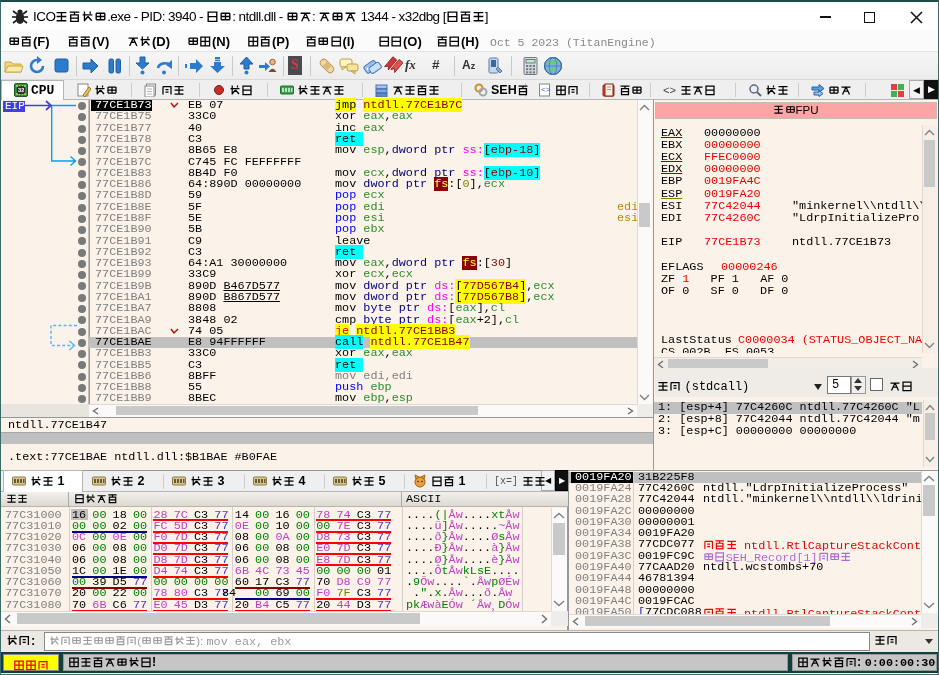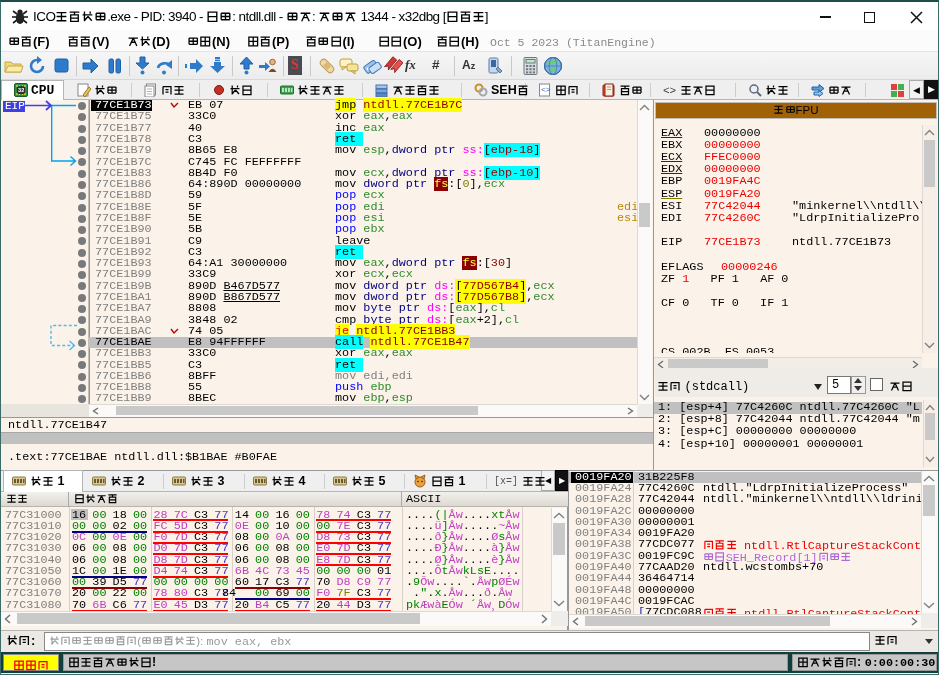--- a/index.html
+++ b/index.html
@@ -588,40 +588,41 @@
 <div class="ab" style="left:116px;top:406px;width:362px;height:9px;background:#C9C9C9"></div>
 <div class="ab" style="left:637px;top:404px;width:16px;height:13px;background:#EFEDEA"></div>
 <div class="ab" style="left:1px;top:404px;width:88px;height:13px;background:#E8E4DE"></div>
 <div class="ab" style="left:1px;top:417px;width:653px;height:53px;background:#FBF3EA;border-top:1px solid #989898;border-right:1px solid #989898"></div>
 <div class="ab" style="left:1px;top:431.5px;width:653px;height:1px;background:#A8A8A8"></div>
 <div class="ab mono" style="left:8px;top:420px;color:#000">ntdll.77CE1B47</div>
 <div class="ab" style="left:1px;top:432.5px;width:653px;height:11px;background:#C0C0C0"></div>
 <div class="ab mono" style="left:8px;top:452px;color:#000">.text:77CE1BAE ntdll.dll:$B1BAE #B0FAE</div>
 <div class="ab" style="left:654px;top:100px;width:284px;height:370px;background:#FBF3EA"></div>
 <div class="ab" style="left:653px;top:100px;width:1px;height:370px;background:#989898"></div>
-<div class="ab" style="left:655px;top:102px;width:282px;height:17px;background:#a16207;border:1px solid #C2BEB6;text-align:center;font-size:11.5px;line-height:15px;color:#000"><svg viewBox="0 0 12 12" style="width:.96em;height:.96em;vertical-align:-0.13em">
+<div class="ab" style="left:655px;top:102px;width:282px;height:17px;background:#fca5a5;border:1px solid #C2BEB6;text-align:center;font-size:11.5px;line-height:15px;color:#000"><svg viewBox="0 0 12 12" style="width:.96em;height:.96em;vertical-align:-0.13em">
       <path d="M1.5 2.5 H10.5 M1.5 6 H10.5 M1.5 10 H10.5 M6 2.5 V10" fill="none" stroke="currentColor" stroke-width="1.25"></path>
     </svg><svg viewBox="0 0 12 12" style="width:.96em;height:.96em;vertical-align:-0.13em">
       <path d="M2 3 H10 M2 3 V9 M10 3 V9 M2 9 H10 M6 3 V9 M2 6 H10" fill="none" stroke="currentColor" stroke-width="1.25"></path>
     </svg>FPU</div>
 <div class="ab" style="left:654px;top:119px;width:268px;height:234px;overflow:hidden">
 <div class="ab mono" style="left:0;top:8.5px;width:268px;height:12.2px"><i class="ab" style="left:7px"><i style="text-decoration:underline;text-decoration-color:#8B0000">EAX</i></i><i class="ab" style="left:50px;color:#000">00000000</i></div>
 <div class="ab mono" style="left:0;top:20.69999999999999px;width:268px;height:12.2px"><i class="ab" style="left:7px">EBX</i><i class="ab" style="left:50px;color:#F00000">00000000</i></div>
 <div class="ab mono" style="left:0;top:32.900000000000006px;width:268px;height:12.2px"><i class="ab" style="left:7px"><i style="text-decoration:underline;text-decoration-color:#8B0000">ECX</i></i><i class="ab" style="left:50px;color:#F00000">FFEC0000</i></div>
 <div class="ab mono" style="left:0;top:45.099999999999994px;width:268px;height:12.2px"><i class="ab" style="left:7px"><i style="text-decoration:underline;text-decoration-color:#8B0000">EDX</i></i><i class="ab" style="left:50px;color:#F00000">00000000</i></div>
 <div class="ab mono" style="left:0;top:57.30000000000001px;width:268px;height:12.2px"><i class="ab" style="left:7px">EBP</i><i class="ab" style="left:50px;color:#F00000">0019FA4C</i></div>
 <div class="ab mono" style="left:0;top:69.5px;width:268px;height:12.2px"><i class="ab" style="left:7px"><i style="text-decoration:underline;text-decoration-color:#808000">ESP</i></i><i class="ab" style="left:50px;color:#F00000">0019FA20</i></div>
 <div class="ab mono" style="left:0;top:81.69999999999999px;width:268px;height:12.2px"><i class="ab" style="left:7px">ESI</i><i class="ab" style="left:50px;color:#F00000">77C42044</i></div>
 <div class="ab mono" style="left:0;top:93.89999999999998px;width:268px;height:12.2px"><i class="ab" style="left:7px">EDI</i><i class="ab" style="left:50px;color:#F00000">77C4260C</i></div>
 <div class="ab mono" style="left:0;top:81.69999999999999px;width:268px;height:12.2px"><i class="ab" style="left:138px">"minkernel\\ntdll\\</i></div>
 <div class="ab mono" style="left:0;top:93.89999999999998px;width:268px;height:12.2px"><i class="ab" style="left:138px">"LdrpInitializePro</i></div>
 <div class="ab mono" style="left:0;top:118.30000000000001px;width:268px;height:12.2px"><i class="ab" style="left:7px">EIP</i><i class="ab" style="left:50px;color:#F00000">77CE1B73</i><i class="ab" style="left:138px">ntdll.77CE1B73</i></div>
 <div class="ab mono" style="left:0;top:142.7px;width:268px;height:12.2px"><i class="ab" style="left:7px">EFLAGS</i><i class="ab" style="left:67px;color:#F00000">00000246</i></div>
 <div class="ab mono" style="left:0;top:154.89999999999998px;width:268px;height:12.2px"><i class="ab" style="left:7px">ZF <i style="color:#F00000">1</i>   PF 1   AF 0</i></div>
-<div class="ab mono" style="left:0;top:179.29999999999995px;width:268px;height:12.2px"><i class="ab" style="left:7px">CF 0   TF 0   IF 1</i></div>
+<div class="ab mono" style="left:0;top:167.10000000000002px;width:268px;height:12.2px"><i class="ab" style="left:7px">OF 0   SF 0   DF 0</i></div>
+<div class="ab mono" style="left:0;top:215.89999999999998px;width:268px;height:12.2px"><i class="ab" style="left:7px">LastStatus</i><i class="ab" style="left:84px;color:#F00000">C0000034 (STATUS_OBJECT_NA</i></div>
 <div class="ab mono" style="left:0;top:228.10000000000002px;width:268px;height:12.2px"><i class="ab" style="left:7px">CS 002B  FS 0053</i></div>
 </div>
 <div class="ab" style="left:922px;top:125px;width:15px;height:228px;background:#F7EFE7;border-left:1px solid #DDD8D0"></div>
 <svg class="ab" style="left:924px;top:129px" width="11" height="8">
     <path d="M1 6 L5.5 1.5 L10 6" fill="none" stroke="#808080" stroke-width="1.4"></path>
   </svg>
 <svg class="ab" style="left:924px;top:341px" width="11" height="8">
     <path d="M1 2 L5.5 6.5 L10 2" fill="none" stroke="#808080" stroke-width="1.4"></path>
   </svg>
 <div class="ab" style="left:924px;top:140px;width:11px;height:47px;background:#C9C9C9"></div>
@@ -648,21 +649,20 @@
 <div class="ab" style="left:870px;top:378px;width:13px;height:13px;background:#FFF;border:1px solid #666"></div>
 <div class="ab" style="left:889px;top:379px;font-size:12.5px;font-weight:bold"><svg viewBox="0 0 12 12" style="width:.96em;height:.96em;vertical-align:-0.13em">
       <path d="M1.5 3 H10.5 M6 3 L2.5 10.5 M6 3 L9.5 10.5 M4 7 H8" fill="none" stroke="currentColor" stroke-width="1.25"></path>
     </svg><svg viewBox="0 0 12 12" style="width:.96em;height:.96em;vertical-align:-0.13em">
       <path d="M2 2 H10 V10.5 H2 Z M2 6.2 H10" fill="none" stroke="currentColor" stroke-width="1.25"></path>
     </svg></div>
 <div class="ab" style="left:654px;top:397px;width:268px;height:72px;overflow:hidden;background:#FBF3EA">
 <div class="ab mono" style="left:0;top:5.0px;width:268px;height:12.2px;background:#C0C0C0;"><i style="padding-left:4px">1: [esp+4] 77C4260C ntdll.77C4260C "L</i></div>
 <div class="ab mono" style="left:0;top:17.2px;width:268px;height:12.2px;"><i style="padding-left:4px">2: [esp+8] 77C42044 ntdll.77C42044 "m</i></div>
 <div class="ab mono" style="left:0;top:29.4px;width:268px;height:12.2px;"><i style="padding-left:4px">3: [esp+C] 00000000 00000000</i></div>
-<div class="ab mono" style="left:0;top:41.599999999999994px;width:268px;height:12.2px;"><i style="padding-left:4px">4: [esp+10] 00000001 00000001</i></div>
 </div>
 <div class="ab" style="left:923px;top:400px;width:14px;height:67px;background:#F7EFE7;border-left:1px solid #DDD8D0"></div>
 <svg class="ab" style="left:925px;top:404px" width="10" height="8">
     <path d="M1 6 L5.0 1.5 L9 6" fill="none" stroke="#808080" stroke-width="1.4"></path>
   </svg>
 <svg class="ab" style="left:925px;top:455px" width="10" height="8">
     <path d="M1 2 L5.0 6.5 L9 2" fill="none" stroke="#808080" stroke-width="1.4"></path>
   </svg>
 <div class="ab" style="left:925px;top:413px;width:10px;height:27px;background:#C9C9C9"></div>
 <div class="ab" style="left:1px;top:470px;width:567px;height:22px;background:#EFEFEF;border-bottom:1px solid #B5B5B5;border-top:1px solid #989898"></div>
@@ -1027,21 +1027,21 @@
           <path d="M2 2.5 V10.5 M2 2.5 H10 V10.5 M4.5 5.5 H7.5 M4.5 8 H7.5" fill="none" stroke="currentColor" stroke-width="1.25"></path>
         </svg><svg viewBox="0 0 12 12" style="width:.96em;height:.96em;vertical-align:-0.13em">
           <path d="M2 3 H10 M2 3 V9 M10 3 V9 M2 9 H10 M6 3 V9 M2 6 H10" fill="none" stroke="currentColor" stroke-width="1.25"></path>
         </svg><svg viewBox="0 0 12 12" style="width:.96em;height:.96em;vertical-align:-0.13em">
           <path d="M1.5 2.5 H10.5 M1.5 6 H10.5 M1.5 10 H10.5 M6 2.5 V10" fill="none" stroke="currentColor" stroke-width="1.25"></path>
         </svg></i></div>
 <div class="ab mono" style="left:6px;top:91.04px;color:#808080">0019FA40</div>
 <div class="ab mono" style="left:69px;top:91.04px;color:#000">77CAAD20</div>
 <div class="ab mono" style="left:134px;top:91.04px;color:#000">ntdll.wcstombs+70</div>
 <div class="ab mono" style="left:6px;top:102.32000000000001px;color:#808080">0019FA44</div>
-<div class="ab mono" style="left:69px;top:102.32000000000001px;color:#000">36464714</div>
+<div class="ab mono" style="left:69px;top:102.32000000000001px;color:#000">46781394</div>
 <div class="ab mono" style="left:6px;top:113.60000000000001px;color:#808080">0019FA48</div>
 <div class="ab mono" style="left:69px;top:113.60000000000001px;color:#000">00000000</div>
 <div class="ab mono" style="left:6px;top:124.88000000000001px;color:#808080">0019FA4C</div>
 <div class="ab mono" style="left:69px;top:124.88000000000001px;color:#000">0019FCAC</div>
 <div class="ab mono" style="left:6px;top:136.16px;color:#808080">0019FA50</div>
 <div class="ab mono" style="left:69px;top:136.16px;color:#000"><i style="color:#2020C0">[</i>77CDC088</div>
 <div class="ab mono" style="left:134px;top:136.16px;color:#000"><i style="color:#F00000"><svg viewBox="0 0 12 12" style="width:.96em;height:.96em;vertical-align:-0.13em">
           <path d="M2 2.5 V10.5 M2 2.5 H10 V10.5 M4.5 5.5 H7.5 M4.5 8 H7.5" fill="none" stroke="currentColor" stroke-width="1.25"></path>
         </svg><svg viewBox="0 0 12 12" style="width:.96em;height:.96em;vertical-align:-0.13em">
           <path d="M1.5 2 H10.5 M2.5 4.5 H9.5 V10.5 H2.5 Z M2.5 7.5 H9.5 M6 2 V4.5" fill="none" stroke="currentColor" stroke-width="1.25"></path>

